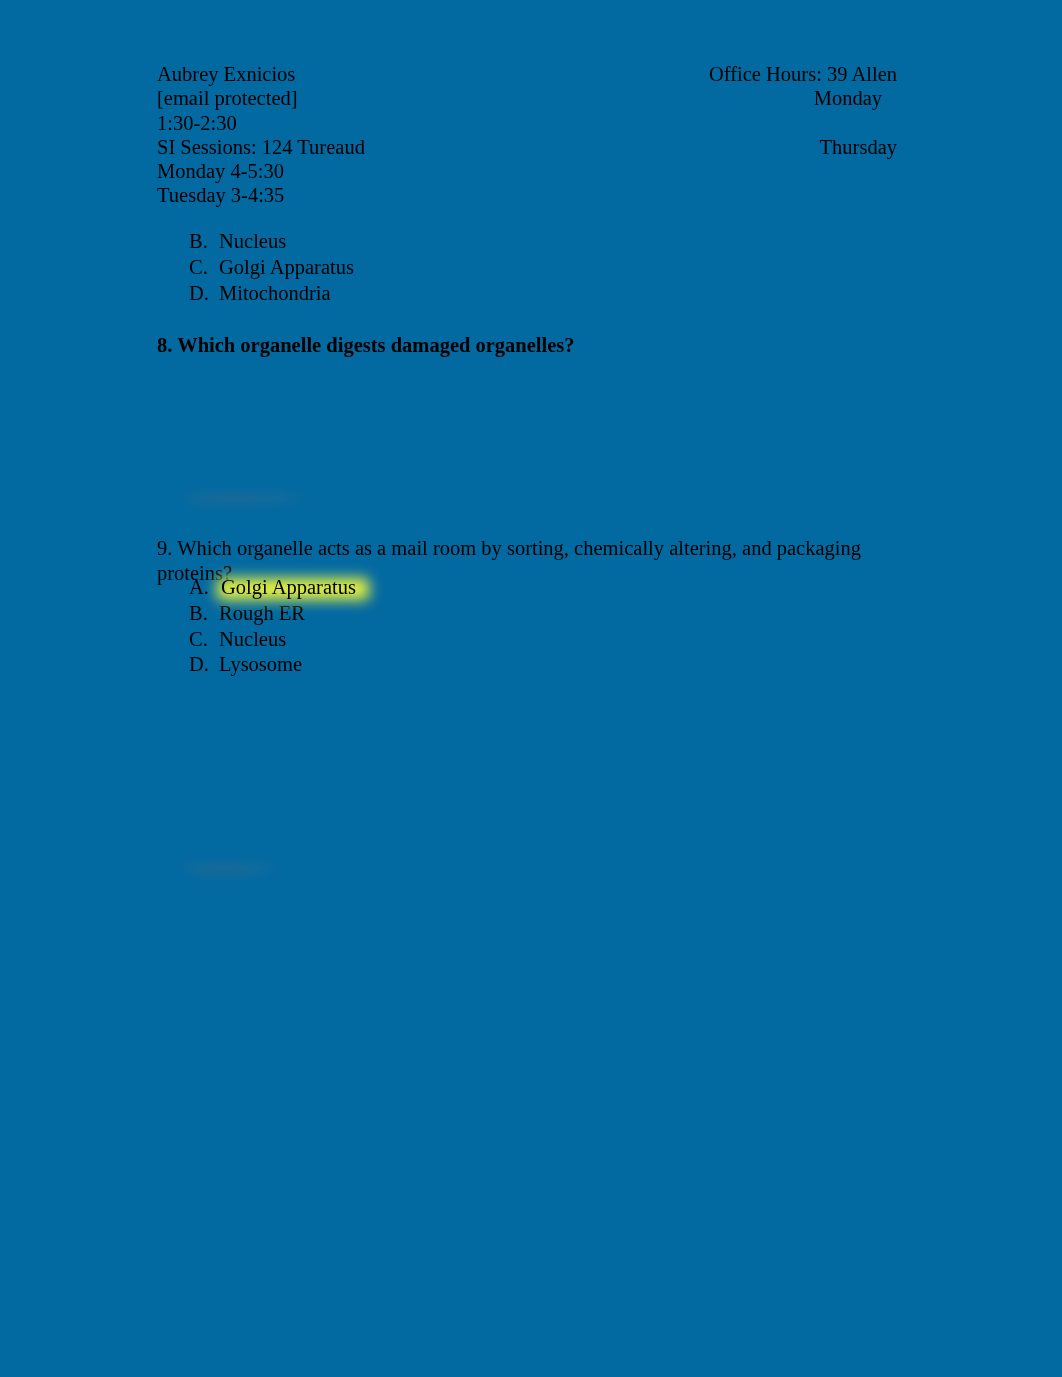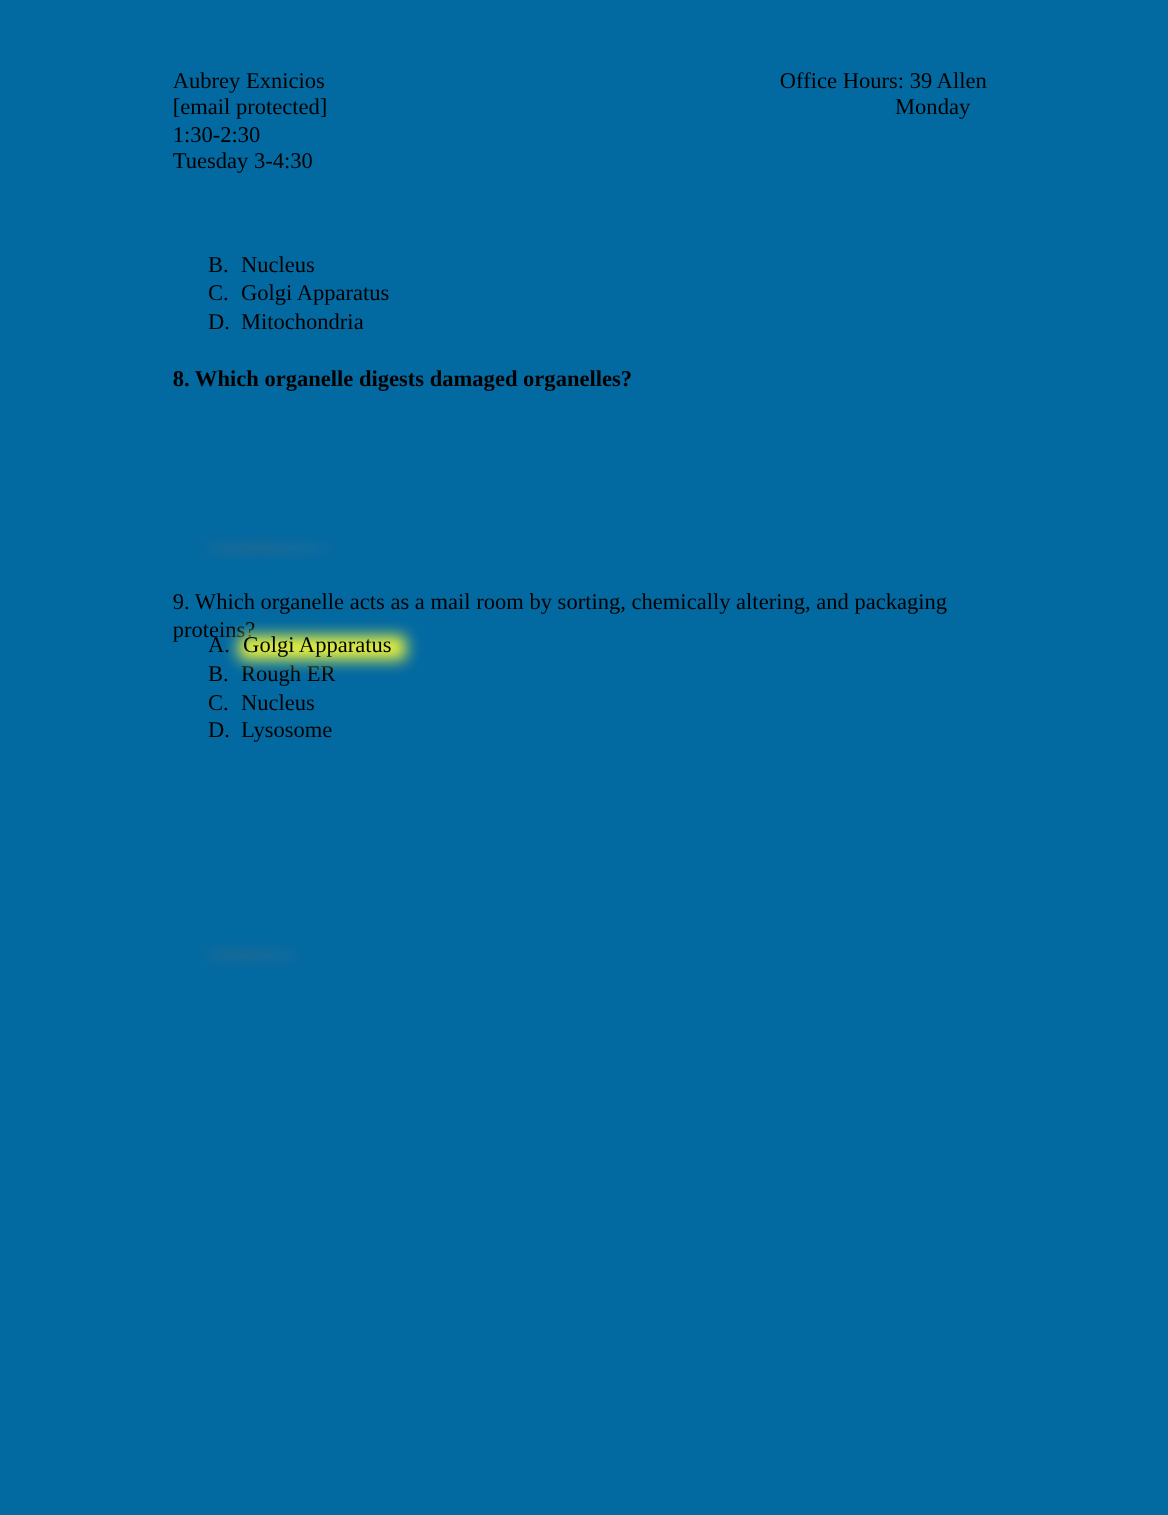--- a/index.html
+++ b/index.html
@@ -133,25 +133,32 @@
 
     <div class="hrow">
       <span class="hleft">[email protected]</span>
       <span class="hright col2">Monday</span>
     </div>
 
     <div class="hrow">
       <span class="hleft">1:30-2:30</span>
     </div>
 
-
-
-
-    <div class="hrow">
-      <span class="hleft">Tuesday 3-4:30</span>
+    <div class="hrow">
+      <span class="hleft">SI Sessions: 124 Tureaud</span>
+      <span class="hright col3">Thursday</span>
+    </div>
+
+
+    <div class="hrow">
+      <span class="hleft">Monday 4-5:30</span>
+    </div>
+
+    <div class="hrow">
+      <span class="hleft">Tuesday 3-4:35</span>
     </div>
 
   </div>
 
   <div class="optlist" style="top:229px;">
     <div class="opt">
       <span class="opt-letter">B.</span>
       <span class="opt-text">Nucleus</span>
     </div>
     <div class="opt">

